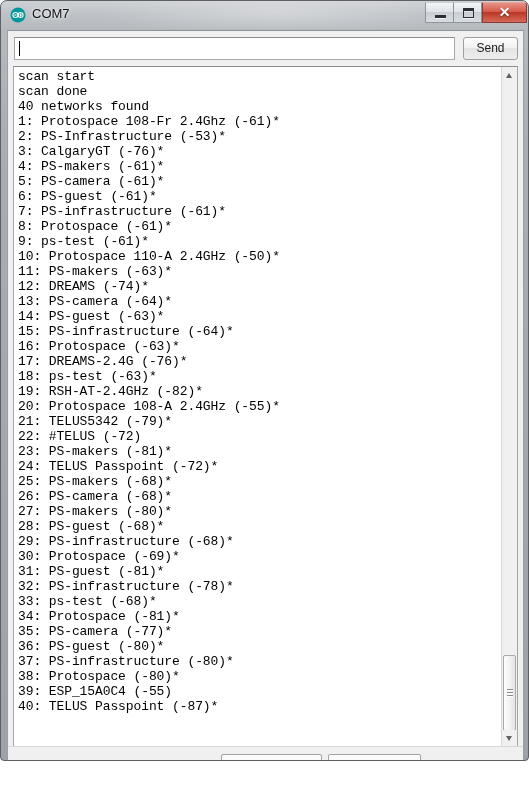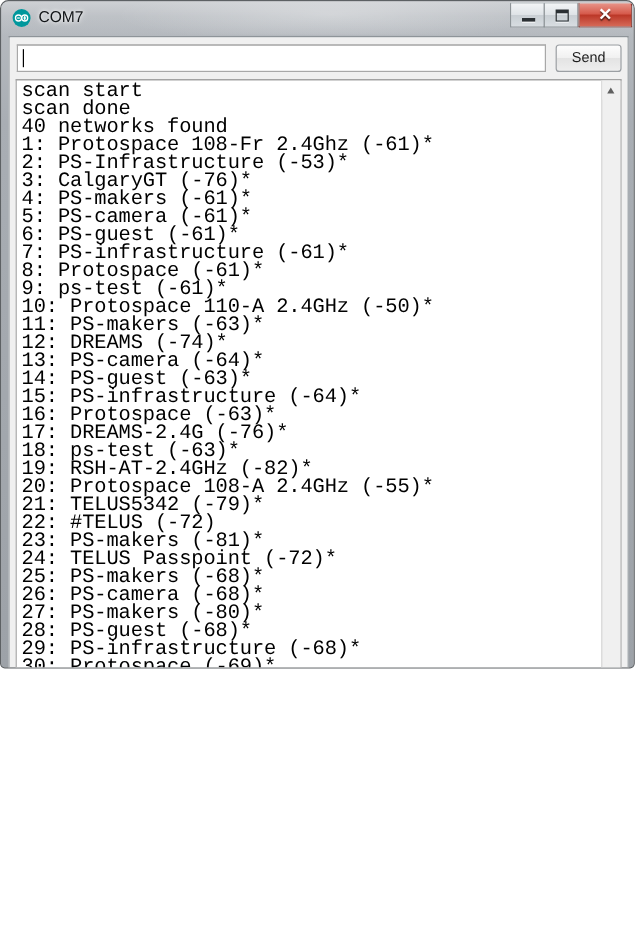--- a/index.html
+++ b/index.html
@@ -13,21 +13,21 @@
     overflow: hidden;
     font-family: "Liberation Sans", sans-serif;
     -webkit-font-smoothing: antialiased;
   }
 
   
   .window {
     position: absolute;
     left: 0; top: 0;
     width: 529px;
-    height: 557px;
+    height: 761px;
     box-sizing: border-box;
     background: linear-gradient(to bottom, #b9bdc2 0%, #a9aeb4 18%, #9da2a8 100%);
     border: 1px solid #5d6164;
     border-radius: 7px 7px 4px 4px;
     padding: 0;
     overflow: hidden;
   }
   .glass-sheen {
     position: absolute;
     left: 0; top: 0;
@@ -187,21 +187,21 @@
     background: #ffffff;
     border: 1px solid #a6a6a6;
     border-top-color: #8d8d8d;
     overflow: hidden;
   }
   .console-text {
     position: absolute;
     left: 4px; top: 2px;
     width: 470px;
     font-family: "Liberation Mono", "DejaVu Sans Mono", monospace;
-    font-size: 17px;
+    font-size: 13px;
     line-height: 15px;
     color: #000000;
     white-space: pre;
     letter-spacing: -0.1px;
   }
 
   
   .vscroll {
     position: absolute;
     right: 0px; top: 0px;

